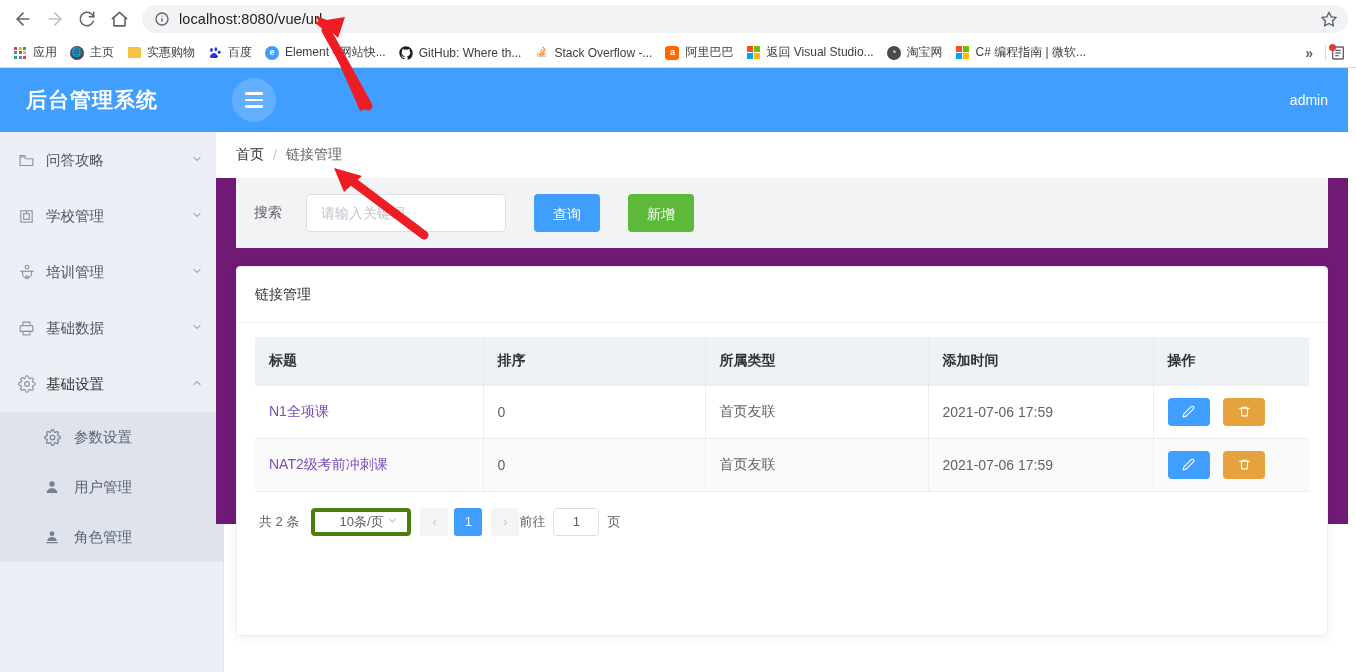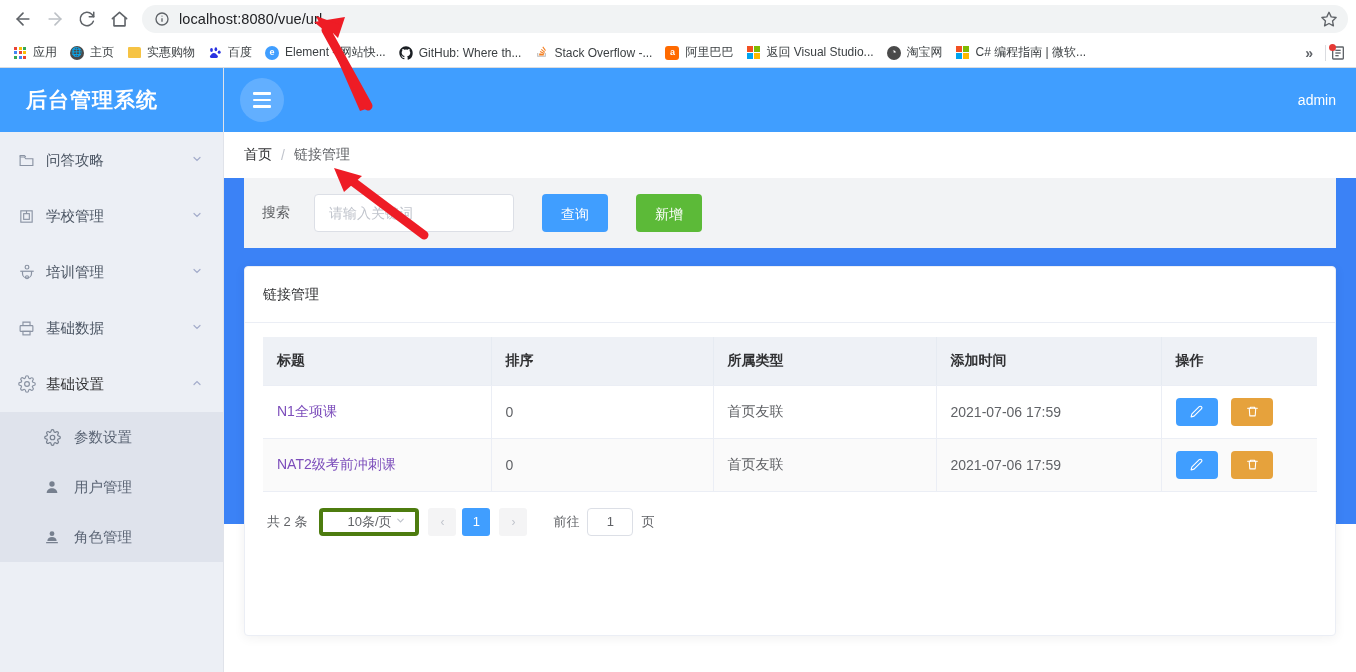--- a/index.html
+++ b/index.html
@@ -123,22 +123,22 @@
     padding-left: 44px; color: #5a6474; font-size: 14.5px;
   }
   .submenu .sub-item .si-ico {
     width: 24px; flex: 0 0 auto; color: #77808f;
     display:flex; align-items:center;
   }
   .submenu .sub-item .si-label { padding-left: 6px; }
 
   
   #main {
-    position: absolute; left: 224px; top: 0;
-    width: 1132px; height: 456px; background: #3b82f6;
+    position: absolute; left: 216px; top: 0;
+    width: 1132px; height: 456px; background: #701a75;
   }
   .topbar {
     height: 64px; background: #409eff; display: flex; align-items: center;
     padding: 0 20px 0 16px;
   }
   .hamburger {
     width: 44px; height: 44px; border-radius: 50%;
     background: rgba(255,255,255,0.18);
     display: flex; flex-direction: column; align-items: center;
     justify-content: center; gap: 4px;
@@ -227,21 +227,21 @@
   .pg-arrow {
     width: 28px; height: 28px; background: #f4f4f5; border-radius: 3px;
     display: flex; align-items: center; justify-content: center;
     color: #c0c4cc; margin-left: 9px; font-size: 12px;
   }
   .pg-num {
     min-width: 28px; height: 28px; background: #409eff; color: #fff;
     border-radius: 3px; display: flex; align-items: center;
     justify-content: center; margin-left: 6px; font-size: 13px;
   }
-  .pg-jump { display: flex; align-items: center; margin-left: 26px; }
+  .pg-jump { display: flex; align-items: center; }
   .pg-jump-input {
     width: 46px; height: 28px; border: 1px solid #dcdfe6; border-radius: 4px;
     text-align: center; margin: 0 8px; font-size: 13px; color: #606266;
     outline: none; font-family: "Liberation Sans", sans-serif; background:#fff;
   }
 
   
   #annotations { position: absolute; left: 0; top: 0; width: 1356px; height: 672px; pointer-events: none; }
 </style>
 </head>

